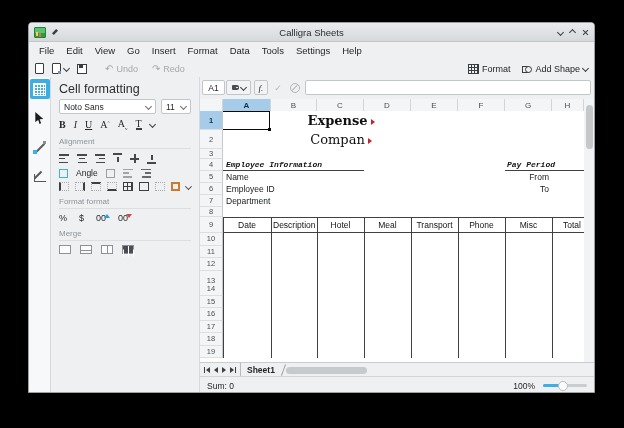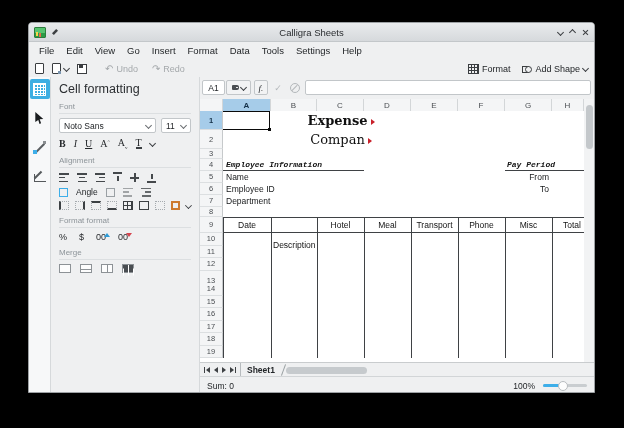--- a/index.html
+++ b/index.html
@@ -217,21 +217,20 @@
             <b></b>
           </span>
         </span>
       <span class="dock-tile">
           <span class="dkpen"></span>
         </span>
     </div>
 
     <div class="panel">
       <div class="panel-title">Cell formatting</div>
-      <div class="sec">Font</div>
       <div class="combo-row">
         <span class="combo font-combo">
           <span>Noto Sans</span>
           <span class="chev down"></span>
         </span>
         <span class="combo size-combo">
           <span>11</span>
           <span class="chev down"></span>
         </span>
       </div>
@@ -362,21 +361,21 @@
             <div class="cellline" style="left: 71px; top: 106px; width: 1px; height: 141px;"></div>
             <div class="cellline" style="left: 117px; top: 106px; width: 1px; height: 141px;"></div>
             <div class="cellline" style="left: 164px; top: 106px; width: 1px; height: 141px;"></div>
             <div class="cellline" style="left: 211px; top: 106px; width: 1px; height: 141px;"></div>
             <div class="cellline" style="left: 258px; top: 106px; width: 1px; height: 141px;"></div>
             <div class="cellline" style="left: 305px; top: 106px; width: 1px; height: 141px;"></div>
             <div class="cellline" style="left: 352px; top: 106px; width: 1px; height: 141px;"></div>
           </div>
         <div id="theadrow">
             <div class="th-cell" style="left: 24px; width: 46px; justify-content: center; padding-left: 0px; padding-right: 0px;">Date</div>
-            <div class="th-cell" style="left: 72px; width: 44px; justify-content: flex-start; padding-left: 1px; padding-right: 8px; margin-top: 20px;">Description</div>
+            <div class="th-cell" style="left: 72px; width: 44px; justify-content: flex-start; padding-left: 1px; padding-right: 8px;">Description</div>
             <div class="th-cell" style="left: 118px; width: 45px; justify-content: center; padding-left: 0px; padding-right: 0px;">Hotel</div>
             <div class="th-cell" style="left: 165px; width: 45px; justify-content: center; padding-left: 0px; padding-right: 0px;">Meal</div>
             <div class="th-cell" style="left: 212px; width: 45px; justify-content: center; padding-left: 0px; padding-right: 0px;">Transport</div>
             <div class="th-cell" style="left: 259px; width: 45px; justify-content: center; padding-left: 0px; padding-right: 0px;">Phone</div>
             <div class="th-cell" style="left: 306px; width: 45px; justify-content: center; padding-left: 0px; padding-right: 0px;">Misc</div>
             <div class="th-cell" style="left: 353px; width: 30px; justify-content: flex-end; padding-left: 0px; padding-right: 2px;">Total</div>
           </div>
         <div id="rowheads">
             <div class="rh-cell sel" style="top: 0px; height: 19px;">1</div>
             <div class="rh-cell" style="top: 19px; height: 19px;">2</div>

